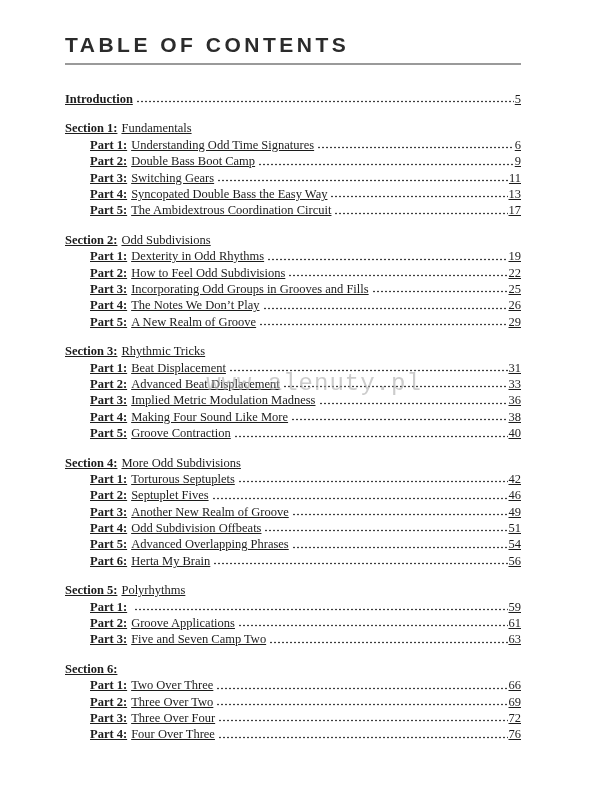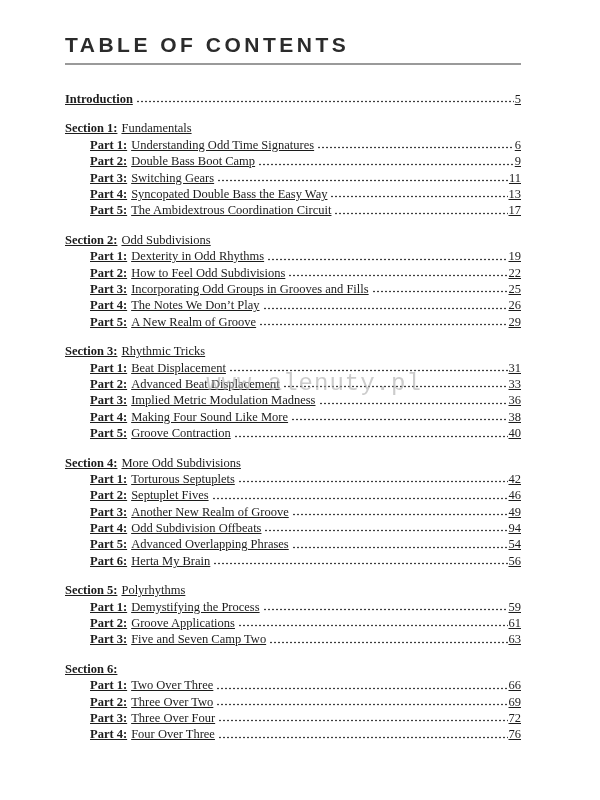--- a/index.html
+++ b/index.html
@@ -241,21 +241,21 @@
     <span class="prefix">Part 3:</span>
     <span class="entry-title">Another New Realm of Groove</span>
     <span class="dots"></span>
     <span class="pagenum">49</span>
   </div>
 
   <div class="row part-row">
     <span class="prefix">Part 4:</span>
     <span class="entry-title">Odd Subdivision Offbeats</span>
     <span class="dots"></span>
-    <span class="pagenum">94</span>
+    <span class="pagenum">51</span>
   </div>
 
   <div class="row part-row">
     <span class="prefix">Part 5:</span>
     <span class="entry-title">Advanced Overlapping Phrases</span>
     <span class="dots"></span>
     <span class="pagenum">54</span>
   </div>
 
   <div class="row part-row">
@@ -268,21 +268,20 @@
   </div>
 
   <div class="section-block">
     <div class="row heading-row">
       <span class="prefix">Section 5:</span>
       <span class="entry-title">Polyrhythms</span>
     </div>
     <div class="parts">
   <div class="row part-row">
     <span class="prefix">Part 1:</span>
-    <span class="entry-title">Demystifying the Process</span>
     <span class="dots"></span>
     <span class="pagenum">59</span>
   </div>
 
   <div class="row part-row">
     <span class="prefix">Part 2:</span>
     <span class="entry-title">Groove Applications</span>
     <span class="dots"></span>
     <span class="pagenum">61</span>
   </div>

